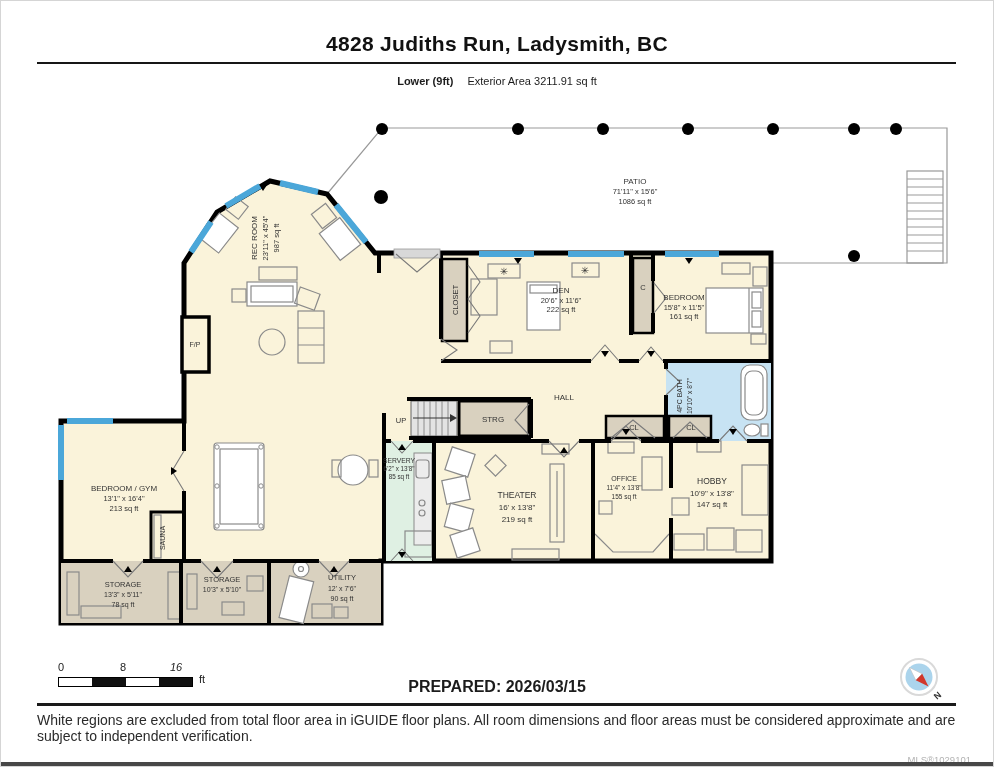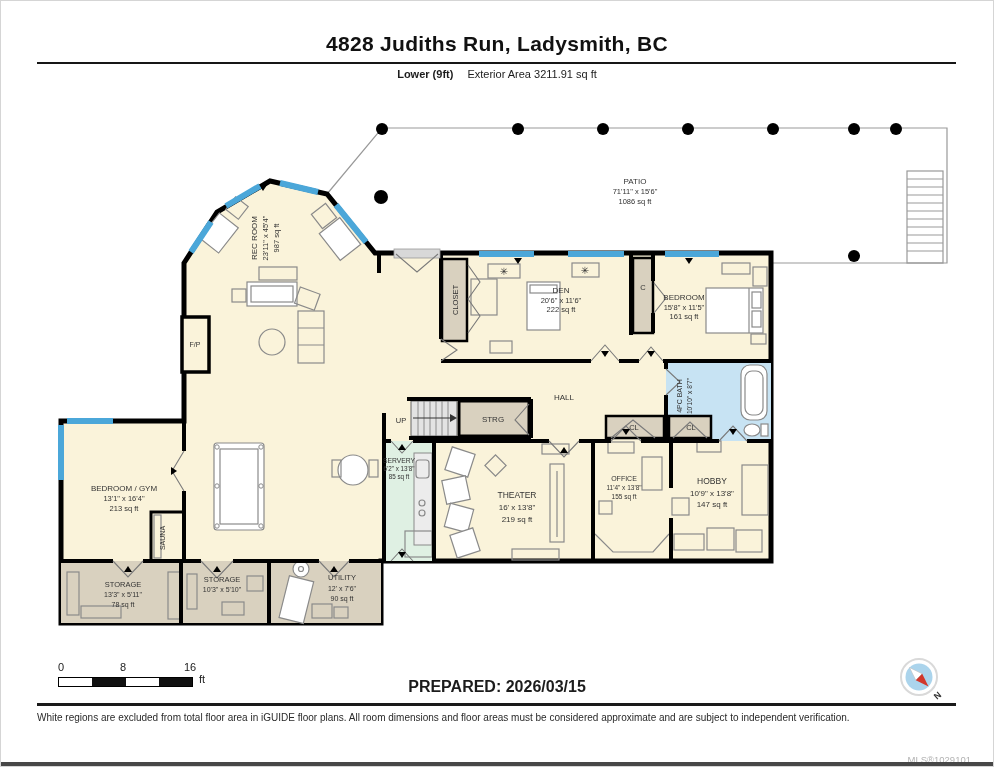--- a/index.html
+++ b/index.html
@@ -5,38 +5,38 @@
   html,body{margin:0;padding:0;background:#e8e8e8;}
   .page{
     position:relative;width:994px;height:767px;background:#fff;
     font-family:"Liberation Sans", sans-serif;overflow:hidden;
     border:1px solid #d5d5d5;box-sizing:border-box;
   }
   .page-bottom-edge{position:absolute;left:0;right:0;bottom:0;height:4px;background:#474747;}
   .title{position:absolute;top:31px;left:0;width:100%;text-align:center;
     font-size:21px;font-weight:bold;color:#111;letter-spacing:.3px;}
   .title-rule{position:absolute;top:61px;left:36px;right:37px;height:2px;background:#161616;}
-  .subtitle{position:absolute;top:67px;left:0;width:100%;text-align:center;font-size:11px;color:#1c1c1c;}
+  .subtitle{position:absolute;top:74px;left:0;width:100%;text-align:center;font-size:11px;color:#1c1c1c;}
   .subtitle .floor-label{font-weight:bold;margin-right:14px;}
   .plan-svg{position:absolute;left:0;top:0;width:994px;height:767px;}
   .scalebar{position:absolute;left:57px;top:660px;width:160px;font-size:11px;color:#222;}
   .scalebar .ticks{position:relative;height:14px;}
   .scalebar .t0{position:absolute;left:0;}
   .scalebar .t8{position:absolute;left:62px;}
-  .scalebar .t16{position:absolute;left:126px;}
+  .scalebar .t16{position:absolute;left:112px;font-style:italic;}
   .scalebar .bar{position:relative;margin-top:2px;width:133px;height:8px;border:1px solid #000;
     display:flex;box-sizing:content-box;}
   .scalebar .seg{flex:1 1 25%;}
   .seg.w{background:#fff;} .seg.b{background:#111;}
   .scalebar .unit{position:absolute;left:141px;top:12px;}
   .prepared{position:absolute;top:677px;left:0;width:100%;text-align:center;
     font-size:16px;font-weight:bold;color:#1c1c1c;}
   .compass{position:absolute;left:892px;top:651px;}
   .footer-rule{position:absolute;top:702px;left:36px;right:37px;height:2.5px;background:#1a1a1a;}
-  .disclaimer{position:absolute;top:711px;left:36px;right:37px;font-size:10px;color:#2a2a2a;}
+  .disclaimer{position:absolute;top:711px;left:36px;right:37px;font-size:14px;color:#2a2a2a;}
   .mls{position:absolute;top:753px;right:22px;font-size:9.5px;color:#b2b2b2;}
   
   text{fill:#333;font-family:"Liberation Sans", sans-serif;}
   .rlbl{text-anchor:middle;}
   .furn{stroke:#8a8a8a;stroke-width:1.2;fill:none;}
   .furnw{stroke:#8a8a8a;stroke-width:1.2;fill:#fff;}
   .door{stroke:#7a7a7a;stroke-width:1.1;fill:none;}
   .iw{stroke:#000;stroke-width:4;fill:none;}
   .win{stroke:#4BA7D9;stroke-width:6;fill:none;}
   .thin{stroke:#999;stroke-width:1.2;fill:none;}

